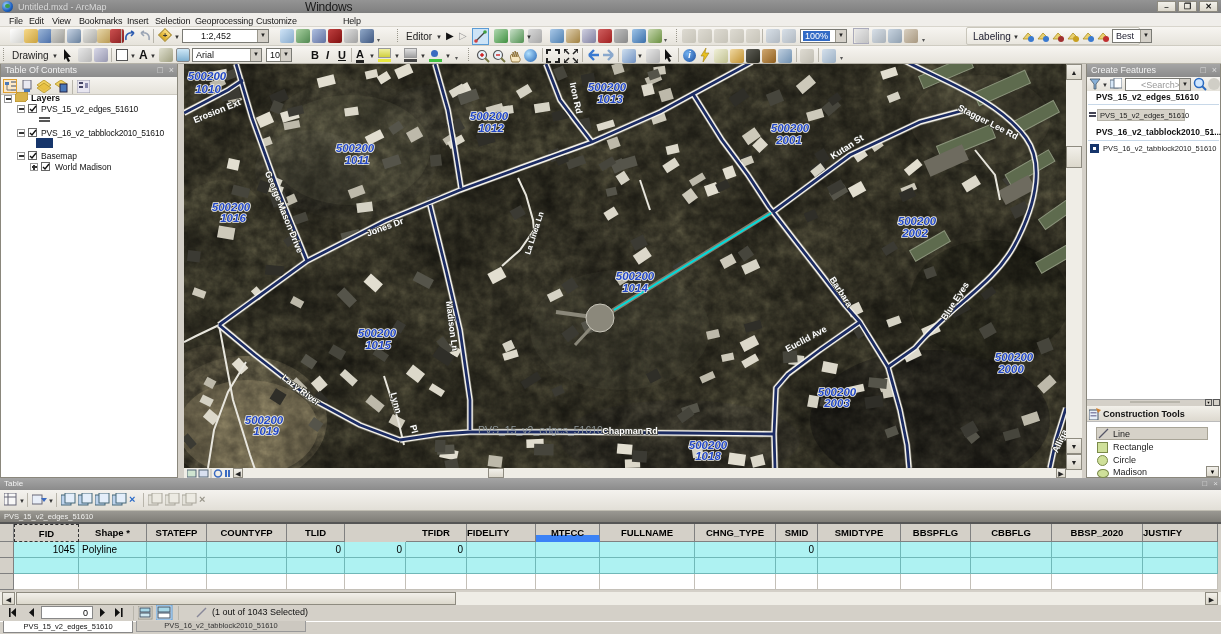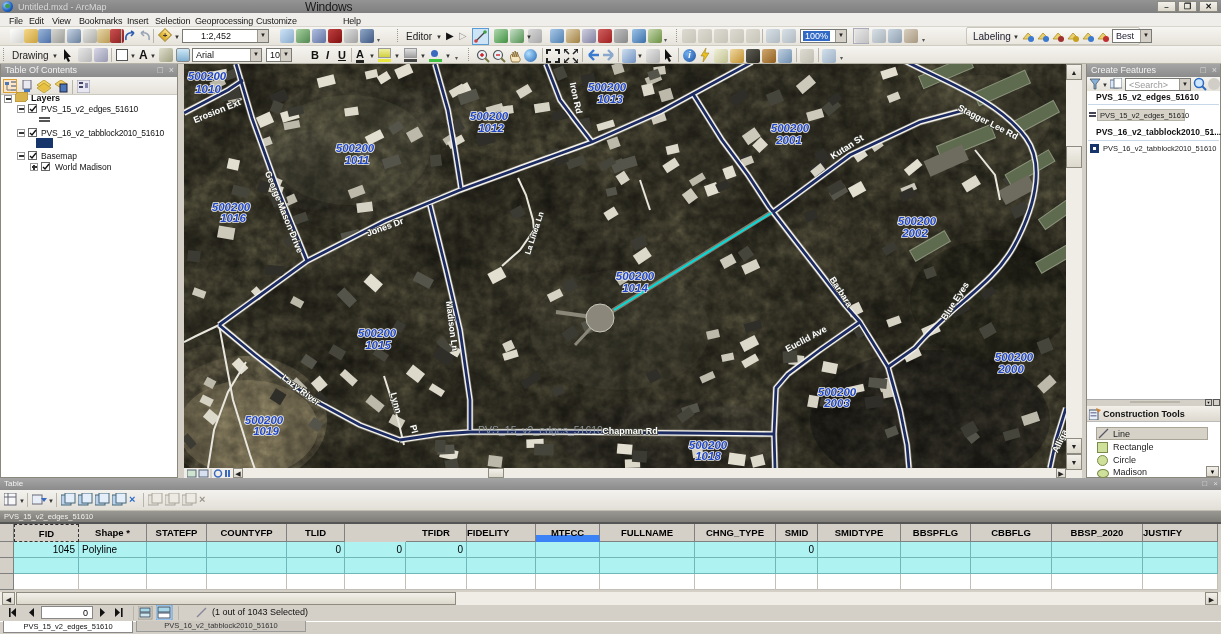--- a/index.html
+++ b/index.html
@@ -694,21 +694,21 @@
 <div class="panelhdr" style="left:1087px;top:64px;width:133px;height:13px;line-height:13px">Create Features<span style="position:absolute;right:14px;color:#ddd">□</span><span style="position:absolute;right:3px;color:#ddd">×</span></div>
 <div class="abs" style="left:1087px;top:77px;width:133px;height:14px;background:linear-gradient(#f6f4f0,#e5e2da)"></div>
 <svg class="abs" style="left:1089px;top:78px" width="12" height="12">
     <path d="M1,1 L11,1 L7,6 L7,11 L5,11 L5,6 Z" fill="#88b0d8" stroke="#456" stroke-width="0.8"></path>
   </svg>
 <div class="abs" style="left:1102px;top:82px;font-size:6px;color:#333">▼</div>
 <svg class="abs" style="left:1110px;top:78px" width="12" height="12">
     <rect x="0" y="2" width="8" height="8" fill="#d8e8f8" stroke="#678"></rect>
     <rect x="4" y="0" width="8" height="10" fill="#fff" stroke="#678"></rect>
   </svg>
-<div class="combo" style="left:1125px;top:78px;width:66px;height:13px;line-height:12px;padding-left:3px;color:#999">&lt;Search&gt;<div class="dd">▼</div></div>
+<div class="combo" style="left:1125px;top:78px;width:66px;height:13px;line-height:12px;padding-left:15px;color:#999">&lt;Search&gt;<div class="dd">▼</div></div>
 <svg class="abs" style="left:1193px;top:77px" width="14" height="14">
     <circle cx="6" cy="6" r="4.5" fill="#cfe6ff" stroke="#2a6ac0" stroke-width="1.5"></circle>
     <line x1="9" y1="9" x2="13" y2="13" stroke="#2a6ac0" stroke-width="2"></line>
   </svg>
 <div class="abs" style="left:1208px;top:78px;width:12px;height:12px;border-radius:7px;background:#d0cec6"></div>
 <div class="abs" style="left:1096px;top:92px;font-size:8.5px;font-weight:bold;color:#111">PVS_15_v2_edges_51610</div>
 <div class="abs" style="left:1088px;top:104px;width:131px;height:1px;background:#c8d8e8"></div>
 <div class="abs" style="left:1097px;top:109px;width:88px;height:12px;background:#d6d2c8;border:1px solid #b5b2a8"></div>
 <div class="abs" style="left:1089px;top:112px;width:7px;height:1.5px;background:#445"></div>
 <div class="abs" style="left:1089px;top:115px;width:7px;height:1.5px;background:#445"></div>

